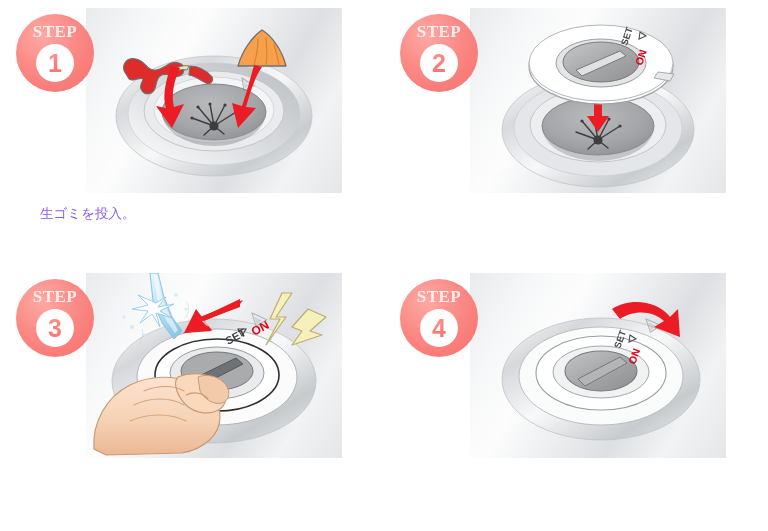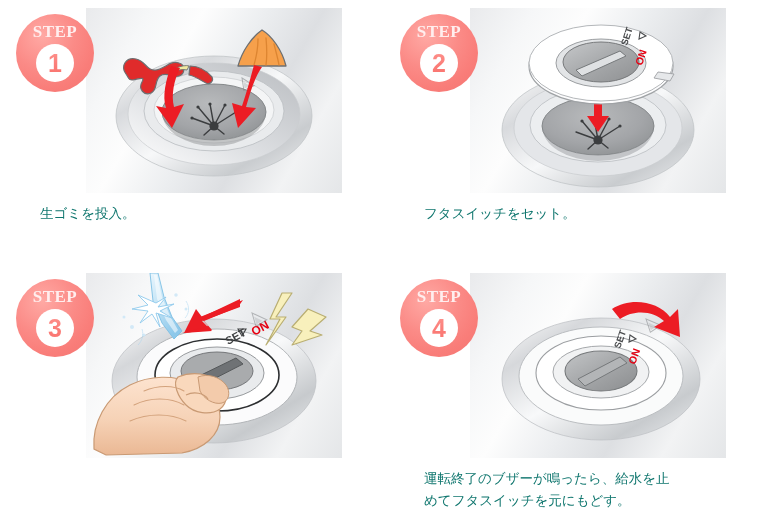--- a/index.html
+++ b/index.html
@@ -101,21 +101,21 @@
   }
 
   
   .caption {
     position: absolute;
     left: 40px;
     top: 203px;
     width: 322px;
     font-size: 13.5px;
     line-height: 22px;
-    color: #0f766e;
+    color: #8b5cf6;
     font-family: "Liberation Sans", "DejaVu Sans", sans-serif;
     white-space: pre-line;
   }
 </style>
 </head>
 <body>
 
 <div class="grid">
 
   <div class="step-panel p1">
@@ -267,21 +267,20 @@
       </svg>
     </div>
 
     <div class="badge">
       <div class="word">STEP</div>
       <div class="numwrap">
         <div class="num">2</div>
       </div>
     </div>
 
-    <div class="caption">フタスイッチをセット。</div>
   </div>
 
   <div class="step-panel p3">
 
     <div class="illus">
       <svg width="256" height="185" viewBox="0 0 256 185" xmlns="http://www.w3.org/2000/svg">
         <defs>
           <linearGradient id="rim3" x1="0" y1="0" x2="1" y2="1">
             <stop offset="0" stop-color="#ffffff"></stop>
             <stop offset="0.22" stop-color="#d5d7da"></stop>
@@ -408,17 +407,15 @@
       </svg>
     </div>
 
     <div class="badge">
       <div class="word">STEP</div>
       <div class="numwrap">
         <div class="num">4</div>
       </div>
     </div>
 
-    <div class="caption">運転終了のブザーが鳴ったら、給水を止
-めてフタスイッチを元にもどす。</div>
   </div>
 
 </div>
 
 </body></html>

